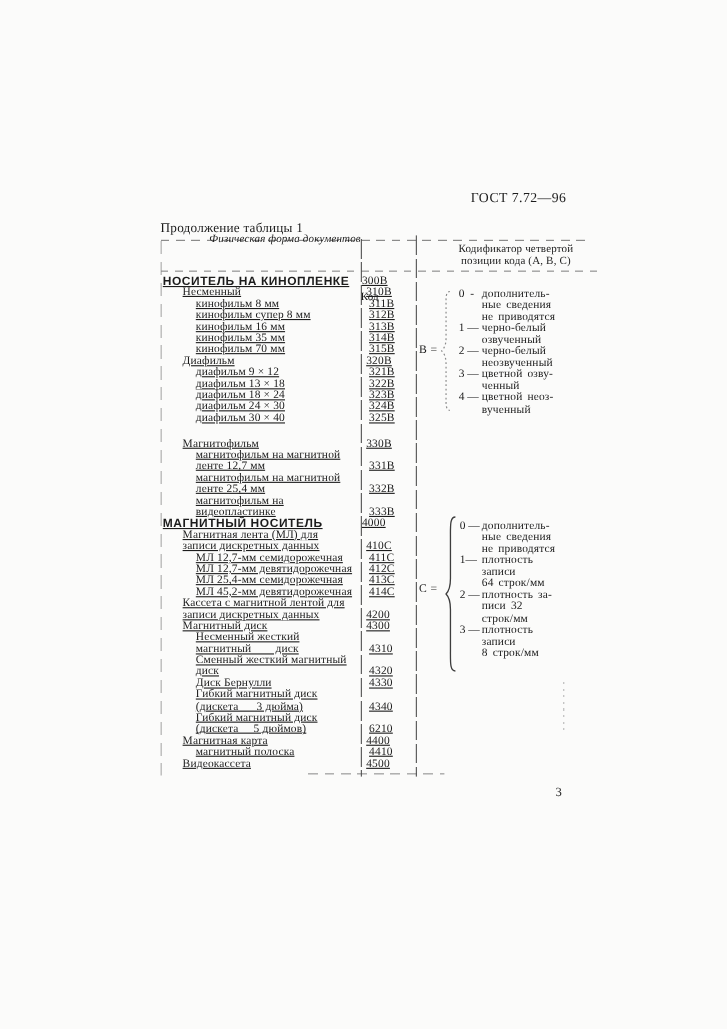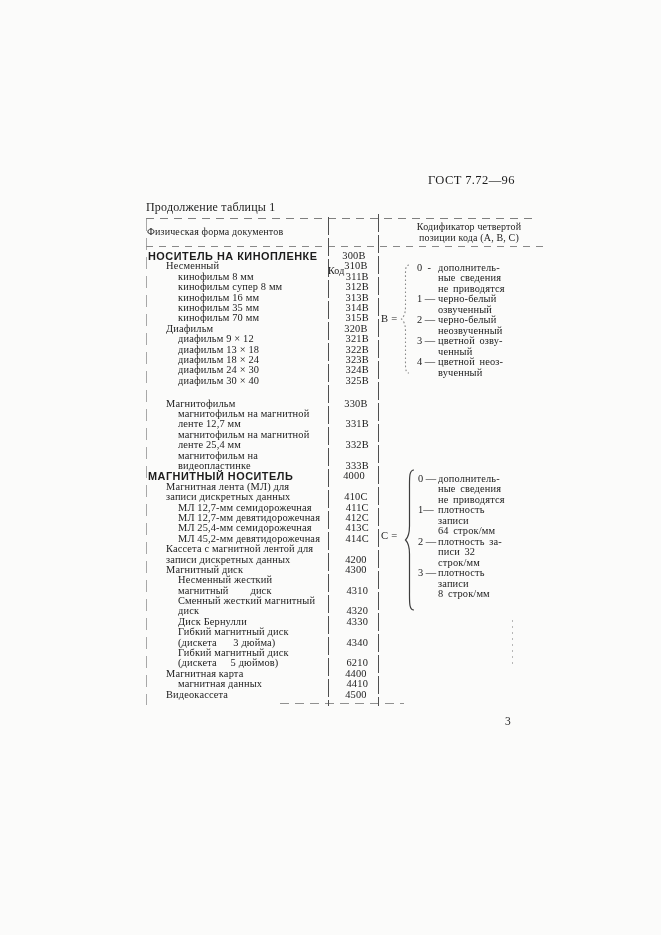--- a/index.html
+++ b/index.html
@@ -32,40 +32,40 @@
     background:repeating-linear-gradient(180deg,#8c8c8c 0 12px,transparent 12px 19px); }
   .vline.sep1 { left:328px; top:217px; height:489px;
     background:repeating-linear-gradient(180deg,#4f4f4f 0 18px,transparent 18px 21px); }
   .vline.sep2 { left:378px; top:214px; height:492px;
     background:repeating-linear-gradient(180deg,#4f4f4f 0 18px,transparent 18px 21px); }
   .vline.noise { left:512px; top:620px; height:44px; opacity:.7;
     background:repeating-linear-gradient(180deg,#9a9a9a 0 2px,transparent 2px 6px); }
 
   
   .th { font-size:10px; line-height:11.3px; letter-spacing:.15px; }
-  .th.form { left:147px; top:226px; width:181px; text-align:left; }
+  .th.form { left:147px; top:212px; width:181px; text-align:right;font-style:italic; }
   .th.code { left:328px; top:229px; width:50px; text-align:left;margin-top:36px; }
   .th.codif { left:394px; top:221px; width:150px; text-align:center; }
 
   
   #rows { position:absolute; left:147px; top:251px; width:232px; }
-  .trow { display:flex; height:10.4px; align-items:flex-start; }
+  .trow { display:flex; height:10.4px; align-items:flex-start;text-decoration:underline; }
   .trow.gap { margin-top:12.6px; }
   .tname {
     width:181px; font-size:10.4px; line-height:10.5px;
     letter-spacing:.15px; white-space:pre;
   }
   .tname.lvl0 { padding-left:1px; }
   .tname.lvl1 { padding-left:19px; }
   .tname.lvl2 { padding-left:31px; }
   .tname.caps {
     font-family:"Liberation Sans", sans-serif; font-weight:bold;
     font-size:10.9px; letter-spacing:.5px; padding-top:0;
   }
-  .tcode { width:50px; text-align:center; font-size:10.4px; line-height:10.5px; letter-spacing:.2px; }
+  .tcode { width:50px; font-size:10.4px; line-height:10.5px; letter-spacing:.2px; }
 
   
   .cod { position:absolute; font-size:10.4px; line-height:10.45px; }
   #cod-b { left:381px; top:263px; width:130px; height:120px; }
   #cod-c { left:381px; top:474px; width:135px; height:140px; }
   .cod-label { position:absolute; left:0; font-size:10.6px; letter-spacing:.3px; }
   #cod-b .cod-label { top:51px; }
   #cod-c .cod-label { top:57px; }
   .cod-brace { position:absolute; }
   #cod-b .cod-brace { left:19px; top:1px; }
@@ -254,21 +254,21 @@
     </div>
     <div class="trow">
       <span class="tname lvl2">(дискета&nbsp;&nbsp;&nbsp;&nbsp;&nbsp;5 дюймов)</span>
       <span class="tcode">6210</span>
     </div>
     <div class="trow">
       <span class="tname lvl1">Магнитная карта</span>
       <span class="tcode">4400</span>
     </div>
     <div class="trow">
-      <span class="tname lvl2">магнитная данных</span>
+      <span class="tname lvl2">магнитный полоска</span>
       <span class="tcode">4410</span>
     </div>
     <div class="trow">
       <span class="tname lvl1">Видеокассета</span>
       <span class="tcode">4500</span>
     </div>
   </div>
 
 <div class="cod" id="cod-b">
   <span class="cod-label">В =</span>

